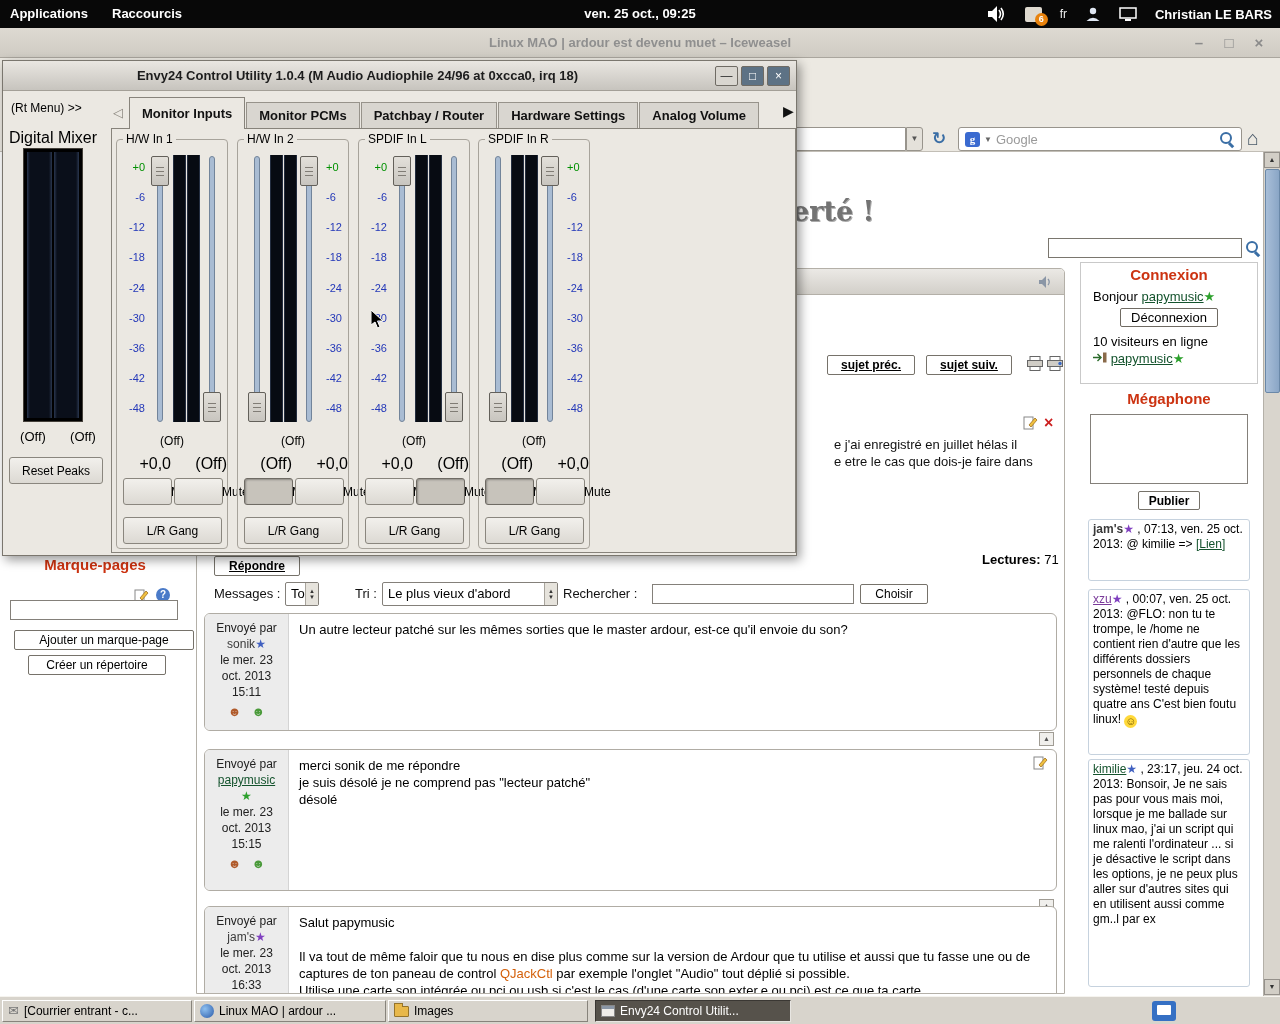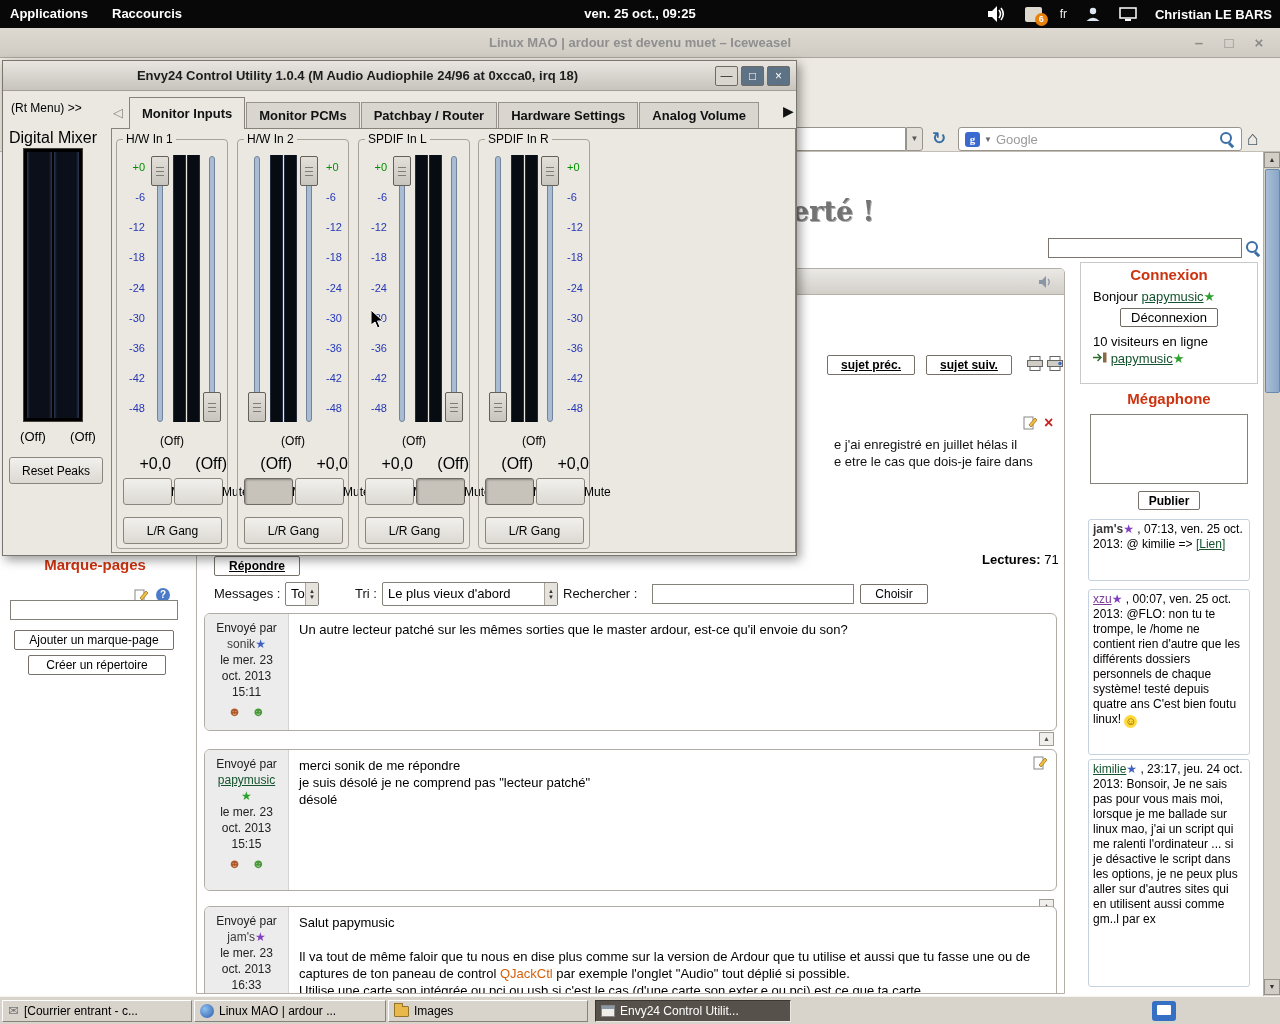--- a/index.html
+++ b/index.html
@@ -284,21 +284,21 @@
     </div>
 
     <div class="bookmarks">
       <div class="side-title">Marque-pages</div>
       <svg style="position:absolute;left:130px;top:32px" width="15" height="15">
         <rect x="1" y="2" width="9" height="12" fill="#fff" stroke="#888"></rect>
         <path d="M6 10 L12 3 L14 5 L8 12 Z" fill="#f0c040" stroke="#a07020" stroke-width="0.8"></path>
       </svg>
       <span class="helpico" style="position:absolute;left:152px;top:32px">?</span>
       <input class="bm-input" style="">
-      <button class="webbtn" style="position:absolute;left:10px;top:74px;width:160px;height:20px">Ajouter un marque-page</button>
+      <button class="webbtn" style="position:absolute;left:10px;top:74px;width:180px;height:20px">Ajouter un marque-page</button>
       <button class="webbtn" style="position:absolute;left:24px;top:99px;width:138px;height:20px">Créer un répertoire</button>
     </div>
 
     <div class="connex">
       <div class="side-title" style="margin-top:3px">Connexion</div>
       <div style="margin:6px 0 0 12px">
         <span>Bonjour</span>
         <a class="ulink">papymusic</a><span class="st-green">★</span>
       </div>
       <div style="text-align:center;margin-top:4px"><button class="deconn">Déconnexion</button></div>

